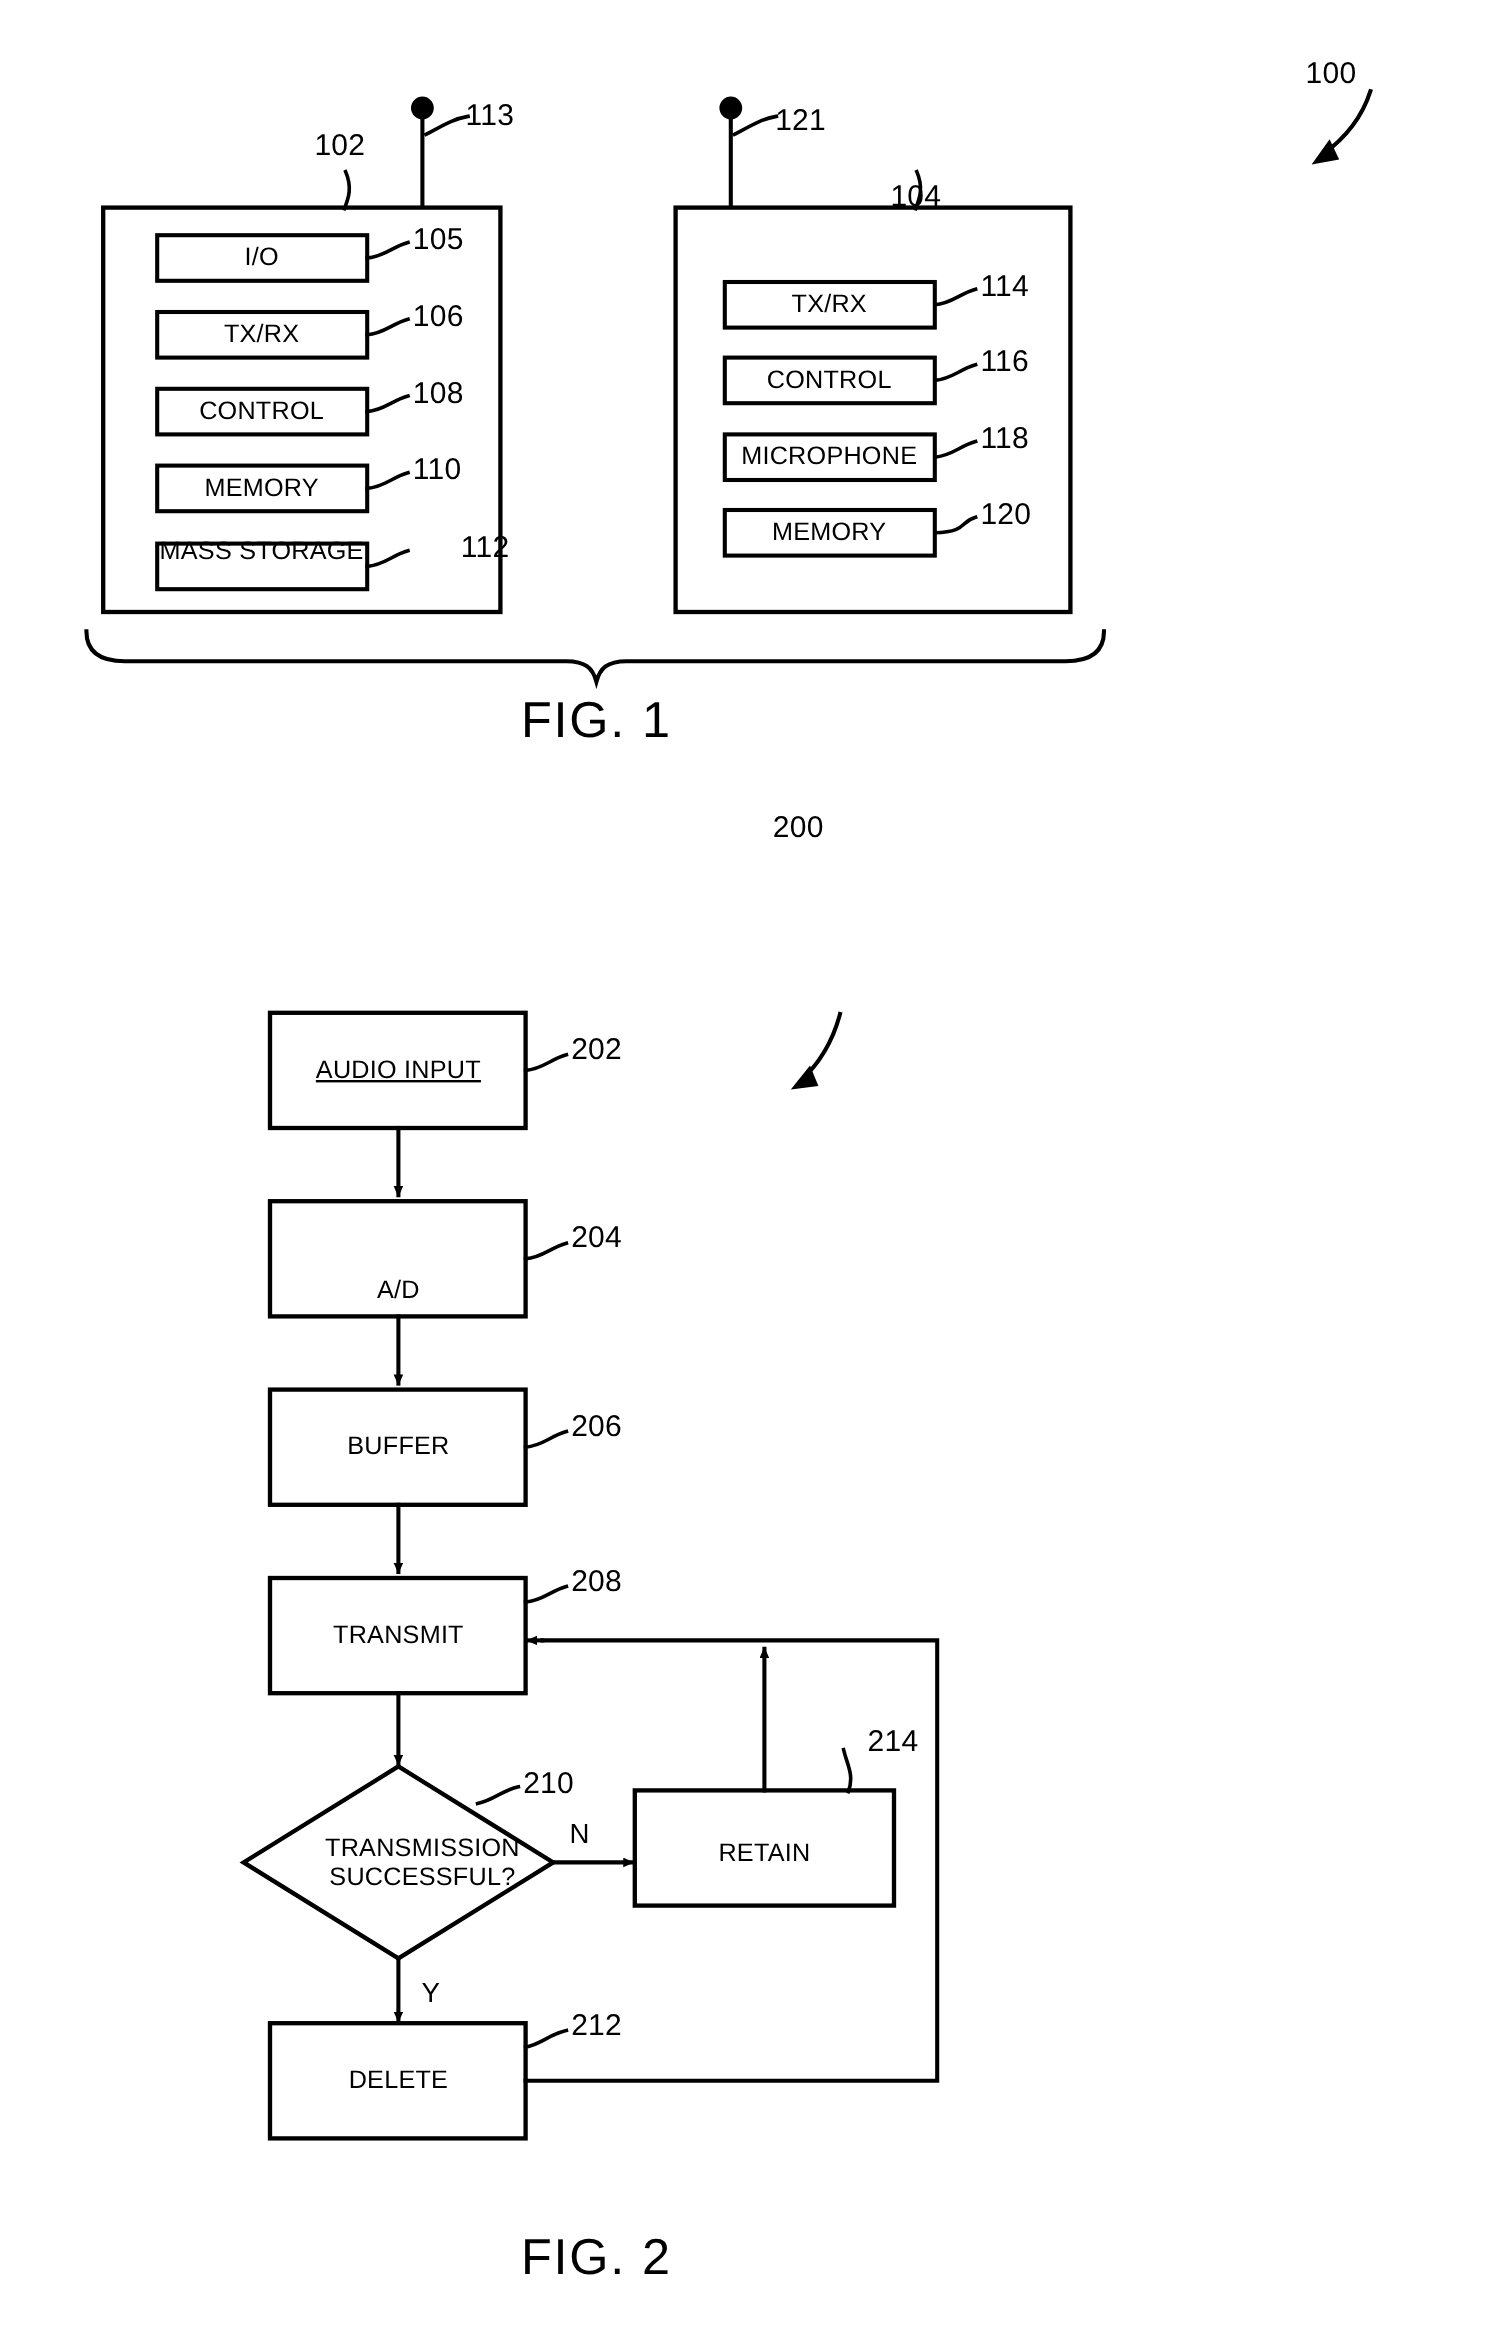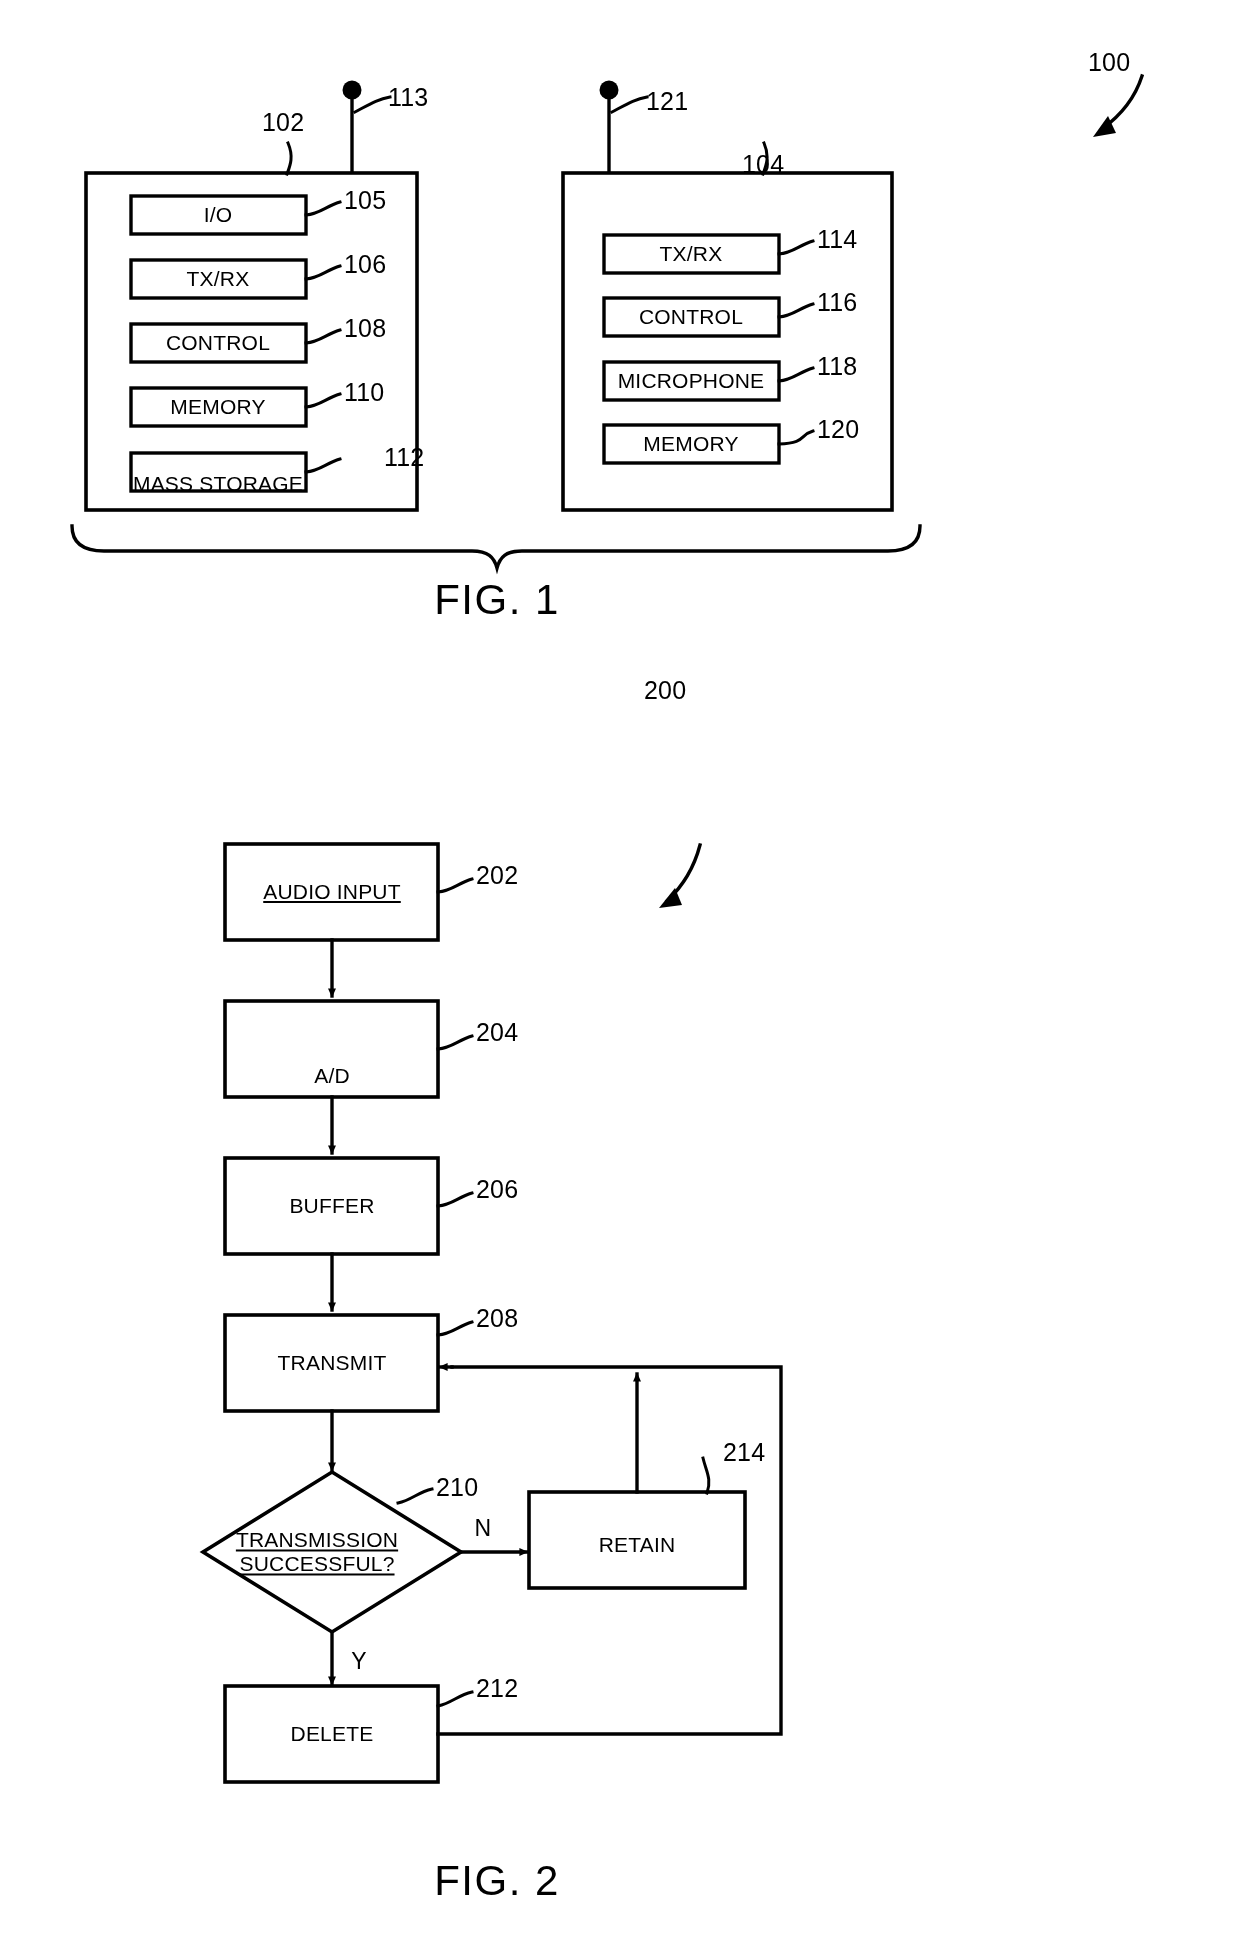--- a/index.html
+++ b/index.html
@@ -176,21 +176,21 @@
 
   <div class="txt blocklabel" style="left:218px; top:279px;">TX/RX</div>
   <div class="txt refnum" style="left:344px; top:264px;">106</div>
 
   <div class="txt blocklabel" style="left:218px; top:343px;">CONTROL</div>
   <div class="txt refnum" style="left:344px; top:328px;">108</div>
 
   <div class="txt blocklabel" style="left:218px; top:407px;">MEMORY</div>
   <div class="txt refnum" style="left:344px; top:392px;">110</div>
 
-  <div class="txt blocklabel" style="left:218px; top:484px;">MASS STORAGE</div>
+  <div class="txt blocklabel" style="left:218px; top:460px;">MASS STORAGE</div>
   <div class="txt refnum" style="left:344px; top:457px;margin-left:40px;">112</div>
 
   <div class="txt refnum" style="left:742px; top:124px;margin-top:40px;">104</div>
   <div class="txt refnum" style="left:646px; top:101px;">121</div>
 
   <div class="txt blocklabel" style="left:691px; top:254px;">TX/RX</div>
   <div class="txt refnum" style="left:817px; top:239px;">114</div>
 
   <div class="txt blocklabel" style="left:691px; top:317px;">CONTROL</div>
   <div class="txt refnum" style="left:817px; top:302px;">116</div>
@@ -210,21 +210,21 @@
 
   <div class="txt blocklabel" style="left:332px; top:1076px;">A/D</div>
   <div class="txt refnum" style="left:476px; top:1032px;">204</div>
 
   <div class="txt blocklabel" style="left:332px; top:1206px;">BUFFER</div>
   <div class="txt refnum" style="left:476px; top:1189px;">206</div>
 
   <div class="txt blocklabel" style="left:332px; top:1363px;">TRANSMIT</div>
   <div class="txt refnum" style="left:476px; top:1318px;">208</div>
 
-  <div class="txt blocklabel two-line" style="left:317px; top:1552px;text-decoration:underline;">
+  <div class="txt blocklabel two-line" style="left:352px; top:1552px;">
     <div>TRANSMISSION</div>
     <div>SUCCESSFUL?</div>
   </div>
   <div class="txt refnum" style="left:436px; top:1487px;">210</div>
 
   <div class="txt branchlabel" style="left:483px; top:1528px;">N</div>
   <div class="txt branchlabel" style="left:359px; top:1661px;">Y</div>
 
   <div class="txt blocklabel" style="left:637px; top:1545px;">RETAIN</div>
   <div class="txt refnum" style="left:687px; top:1452px;margin-left:36px;">214</div>

